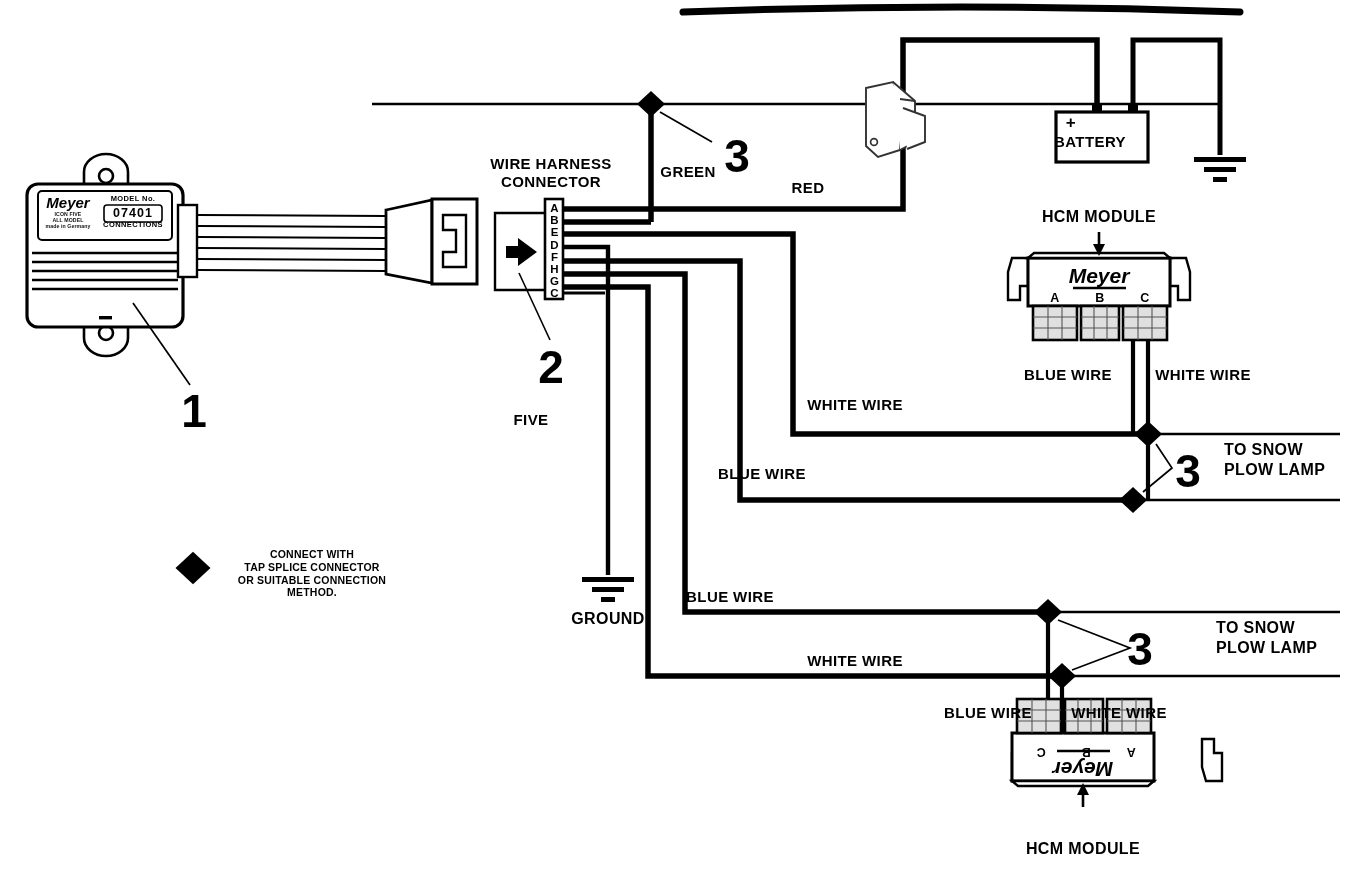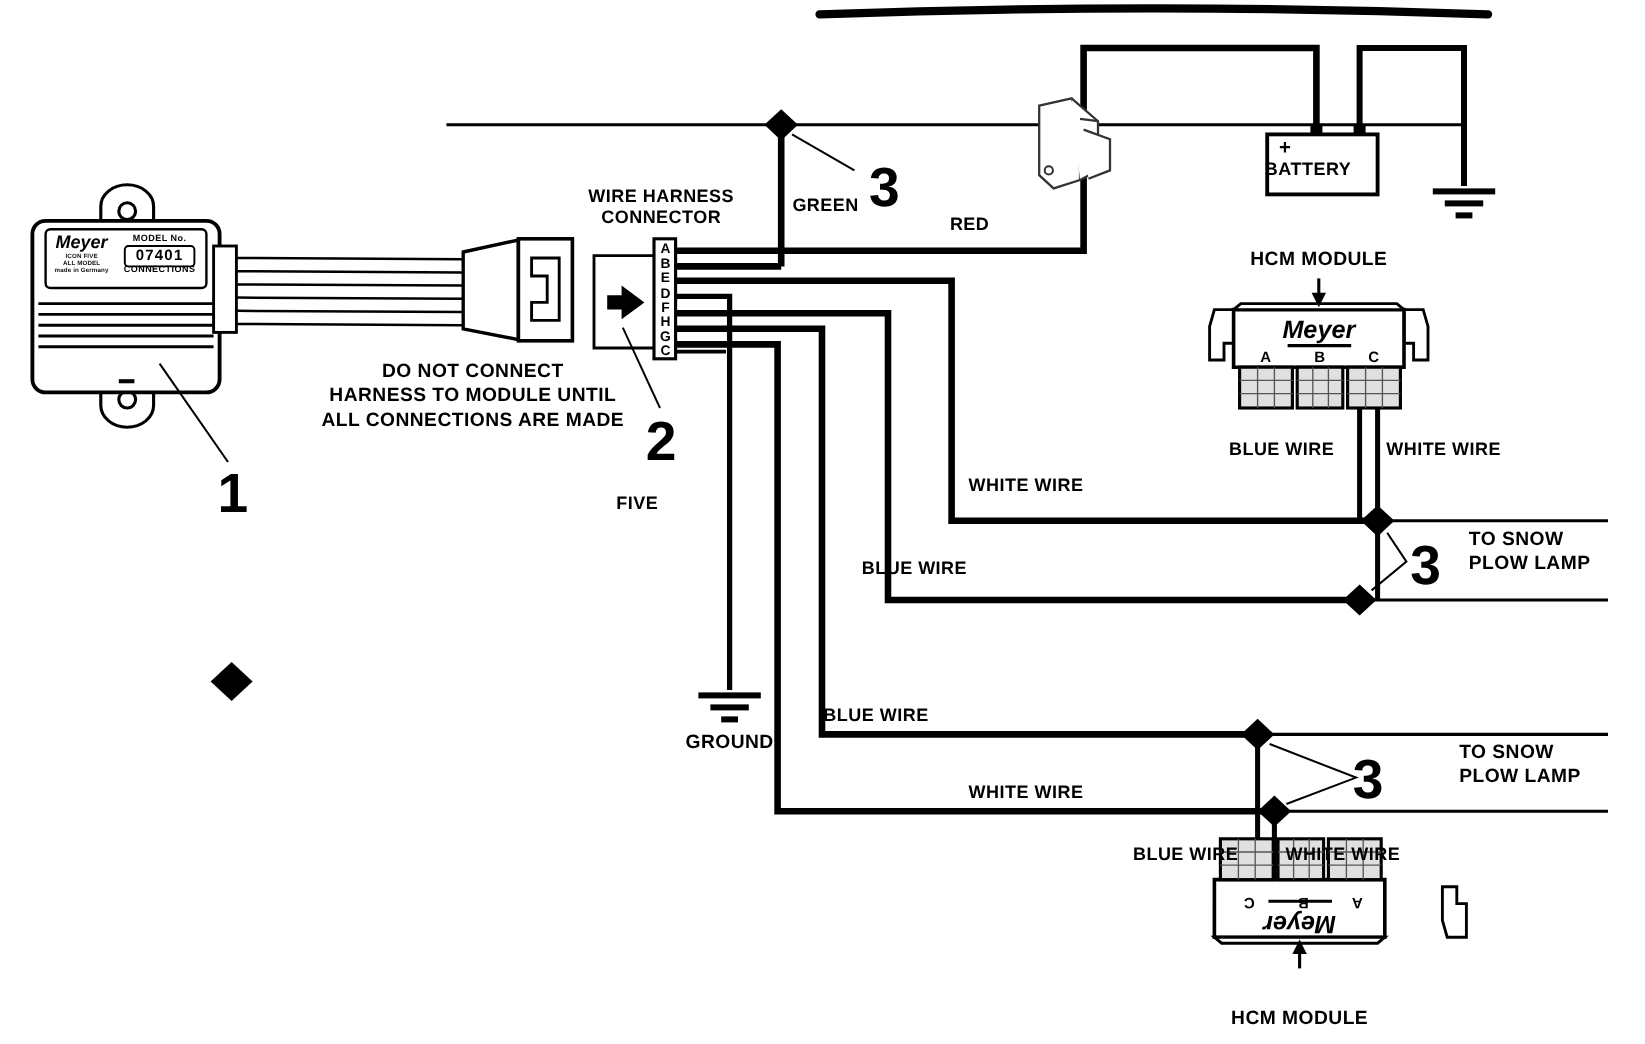--- a/index.html
+++ b/index.html
@@ -293,23 +293,20 @@
   <div class="meyer-logo" style="left:68px;top:194px;font-size:15px;">Meyer</div>
   <div class="tinytxt" style="left:68px;top:211px;">ICON FIVE
 ALL MODEL
 made in Germany</div>
   <div class="lbl ctr" style="left:133px;top:195px;font-size:7.5px;">MODEL No.</div>
   <div class="lbl ctr" style="left:133px;top:206px;font-size:12.5px;letter-spacing:1px;">07401</div>
   <div class="lbl ctr" style="left:133px;top:221px;font-size:7.5px;">CONNECTIONS</div>
 
   <div class="bignum" style="left:194px;top:388px;">1</div>
 
-  <div class="lbl ctr t15" style="left:394px;top:300px;line-height:1.28;">DO NOT CONNECT
-HARNESS TO MODULE UNTIL
-ALL CONNECTIONS ARE MADE</div>
 
   <div class="lbl ctr t14" style="left:551px;top:155px;line-height:1.22;">WIRE HARNESS
 CONNECTOR</div>
 
   <div class="pinletters" style="left:546px;top:202px;width:17px;">
     <div>A</div>
     <div>B</div>
     <div>E</div>
     <div>D</div>
     <div>F</div>
@@ -352,14 +349,18 @@
 PLOW LAMP</div>
 
   <div class="lbl ctr t12" style="left:988px;top:704px;font-size:15px;">BLUE WIRE</div>
   <div class="lbl ctr t12" style="left:1119px;top:704px;font-size:15px;">WHITE WIRE</div>
   <div class="lbl ctr t12 flip180" style="left:1041px;top:745px;">C</div>
   <div class="lbl ctr t12 flip180" style="left:1086px;top:745px;">B</div>
   <div class="lbl ctr t12 flip180" style="left:1131px;top:745px;">A</div>
   <div class="meyer-logo flip" style="left:1083px;top:757px;font-size:21px;">Meyer</div>
   <div class="lbl ctr t15" style="left:1083px;top:840px;">HCM MODULE</div>
 
+  <div class="legend-txt" style="left:312px;top:548px;">CONNECT WITH
+TAP SPLICE CONNECTOR
+OR SUITABLE CONNECTION
+METHOD.</div>
 
 </div>
 
 </body></html>

